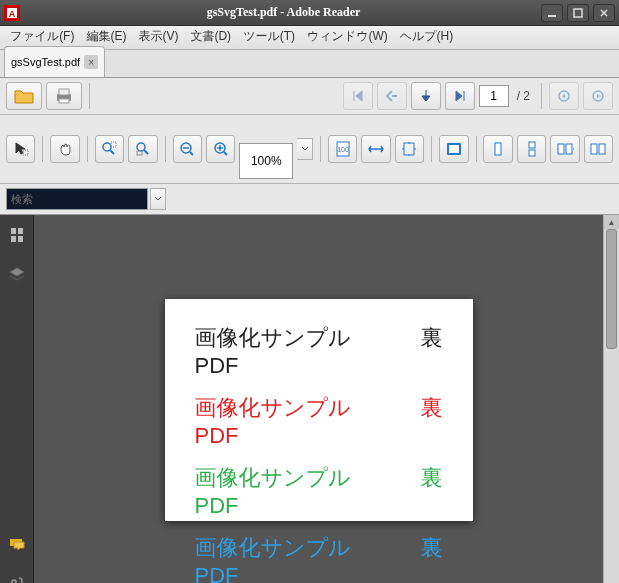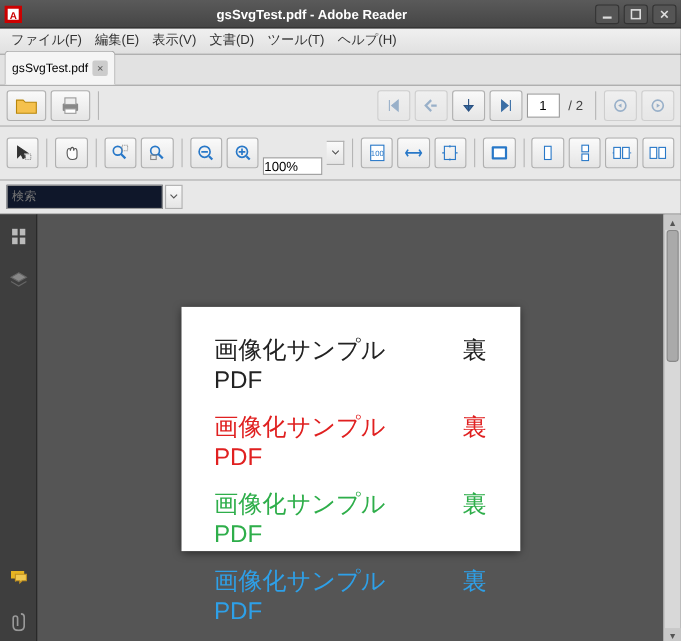--- a/index.html
+++ b/index.html
@@ -1,39 +1,39 @@
 <!DOCTYPE html>
 <html><head>
 <meta charset="utf-8">
 <style>
   * { box-sizing: border-box; margin: 0; padding: 0; }
   body { font-family: sans-serif; font-size: 12px; background: #3a3a3a; width: 619px; height: 583px; overflow: hidden; user-select: none; }
   
   .titlebar { height: 26px; background: linear-gradient(#5a5a5a, #454545); display: flex; align-items: center; color: #fff; font-weight: bold; padding: 0 4px; border-bottom: 1px solid #2a2a2a; }
   .titlebar .icon { width: 16px; height: 16px; margin-right: 6px; display: flex; align-items: center; justify-content: center; }
-  .titlebar .title { flex: 1; text-align: center; font-size: 12px; }
+  .titlebar .title { flex: 1; text-align: center; font-size: 12px; font-family: Liberation Serif, serif; }
   .titlebar .wbtns { display: flex; gap: 4px; }
   .titlebar .wbtn { width: 22px; height: 18px; background: #555; border: 1px solid #333; border-radius: 3px; display: flex; align-items: center; justify-content: center; color: #ddd; }
   
   .menubar { height: 24px; background: linear-gradient(#f0f0f0, #e0e0e0); display: flex; align-items: flex-start; padding: 0 4px; border-bottom: 1px solid #b0b0b0; }
   .menubar .mitem { padding: 2px 6px; color: #333; font-size: 12px; }
   
   .tabbar { height: 28px; background: #e2e2e2; display: flex; align-items: flex-end; padding: 4px 4px 0 4px; border-bottom: 1px solid #999; }
   .tabbar .tab { background: #f5f5f5; border: 1px solid #aaa; border-bottom: none; border-radius: 4px 4px 0 0; padding: 8px 6px; display: flex; align-items: center; gap: 4px; font-size: 11px; }
   .tabbar .tab .close { width: 14px; height: 14px; background: #ccc; border-radius: 2px; display: flex; align-items: center; justify-content: center; font-size: 10px; color: #555; }
   
   .toolbar { background: #e8e8e8; padding: 4px 6px; display: flex; align-items: center; gap: 4px; border-bottom: 1px solid #b5b5b5; }
   .toolbar.tb2 { flex-wrap: nowrap; }
   .tbtn { width: 30px; height: 28px; background: linear-gradient(#fafafa,#e5e5e5); border: 1px solid #b0b0b0; border-radius: 3px; display: flex; align-items: center; justify-content: center; color: #555; }
   .tbtn.big { width: 36px; }
   .tbtn.dis { opacity: 0.45; }
   .sep { width: 1px; height: 26px; background: #b5b5b5; margin: 0 3px; }
   .pageinput { width: 30px; height: 22px; text-align: center; border: 1px solid #999; background: #fff; font-size: 12px; }
   .pagecount { padding: 0 4px; color: #444; }
-  .zoominput { width: 54px; height: 16px; text-align: left; border: 1px solid #999; background: #fff; font-size: 12px; margin-top: 24px; }
+  .zoominput { width: 54px; height: 36px; text-align: center; border: 1px solid #999; background: #fff; font-size: 12px; margin-top: 24px; }
   .dropdown-arrow { width: 16px; height: 22px; background: linear-gradient(#fafafa,#e5e5e5); border: 1px solid #b0b0b0; border-left: none; display: flex; align-items: center; justify-content: center; }
   
   .searchbar { background: #e8e8e8; padding: 4px 6px; display: flex; align-items: center; gap: 2px; border-bottom: 1px solid #999; }
   .searchbox { width: 142px; height: 22px; border: 1px solid #999; background: #0f172a; padding: 0 4px; color: #888; font-size: 11px; }
   
   .content { display: flex; height: 390px; background: #444; position: relative; }
   .sidebar { width: 34px; background: #3e3e3e; display: flex; flex-direction: column; align-items: center; padding-top: 10px; gap: 20px; border-right: 1px solid #222; }
   .sideicon { width: 20px; height: 20px; display: flex; align-items: center; justify-content: center; color: #bbb; }
   .sideicon.bottom { margin-top: auto; }
   .sideicon.last { margin-bottom: 10px; }
@@ -86,20 +86,21 @@
       </div>
   </div>
 </div>
 
 <div class="menubar">
   <div class="mitem">ファイル(F)</div>
   <div class="mitem">編集(E)</div>
   <div class="mitem">表示(V)</div>
   <div class="mitem">文書(D)</div>
   <div class="mitem">ツール(T)</div>
+  <div class="mitem">ウィンドウ(W)</div>
   <div class="mitem">ヘルプ(H)</div>
 </div>
 
 <div class="tabbar">
   <div class="tab">
     <span>gsSvgTest.pdf</span>
     <span class="close">×</span>
   </div>
 </div>
 

